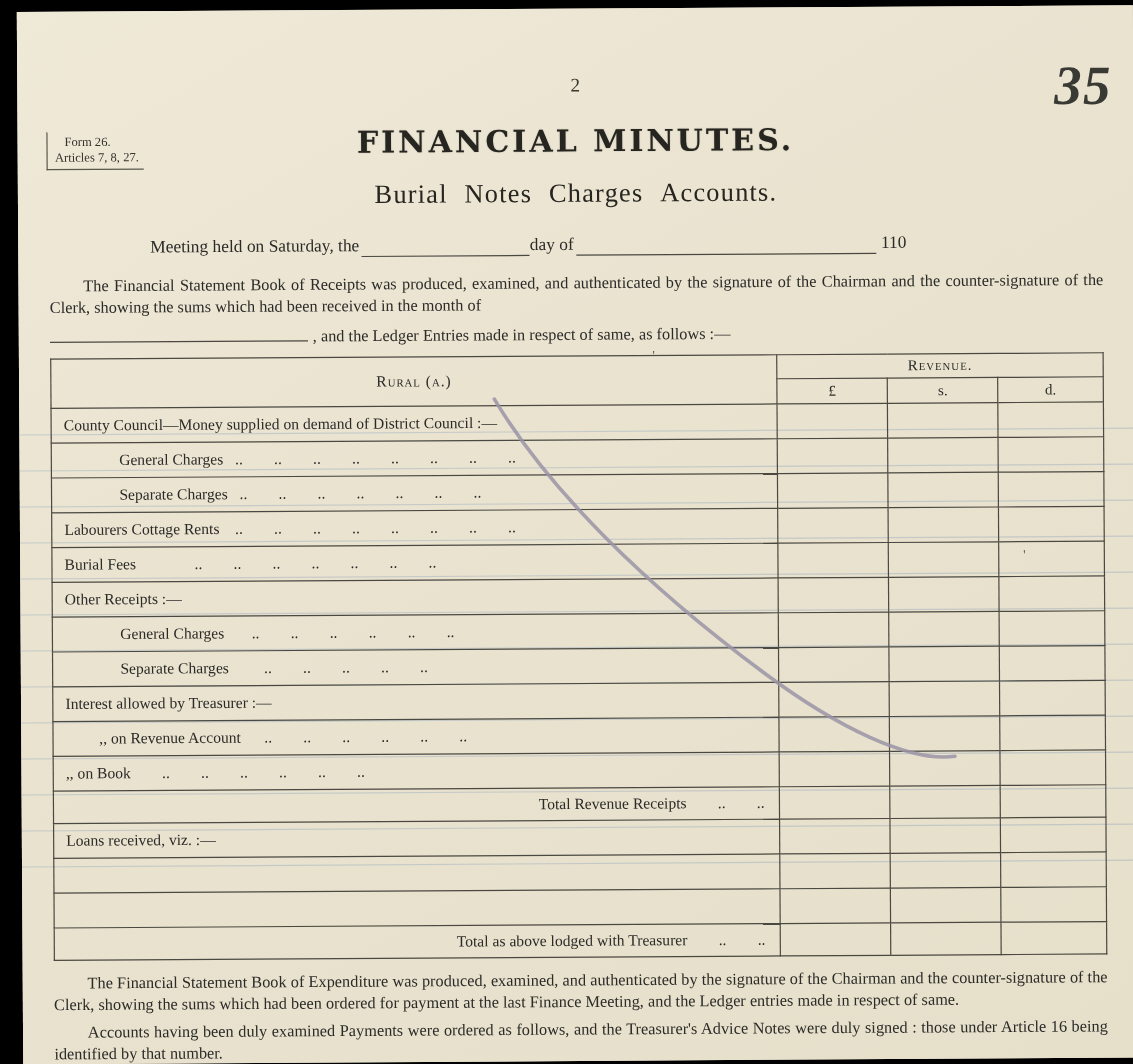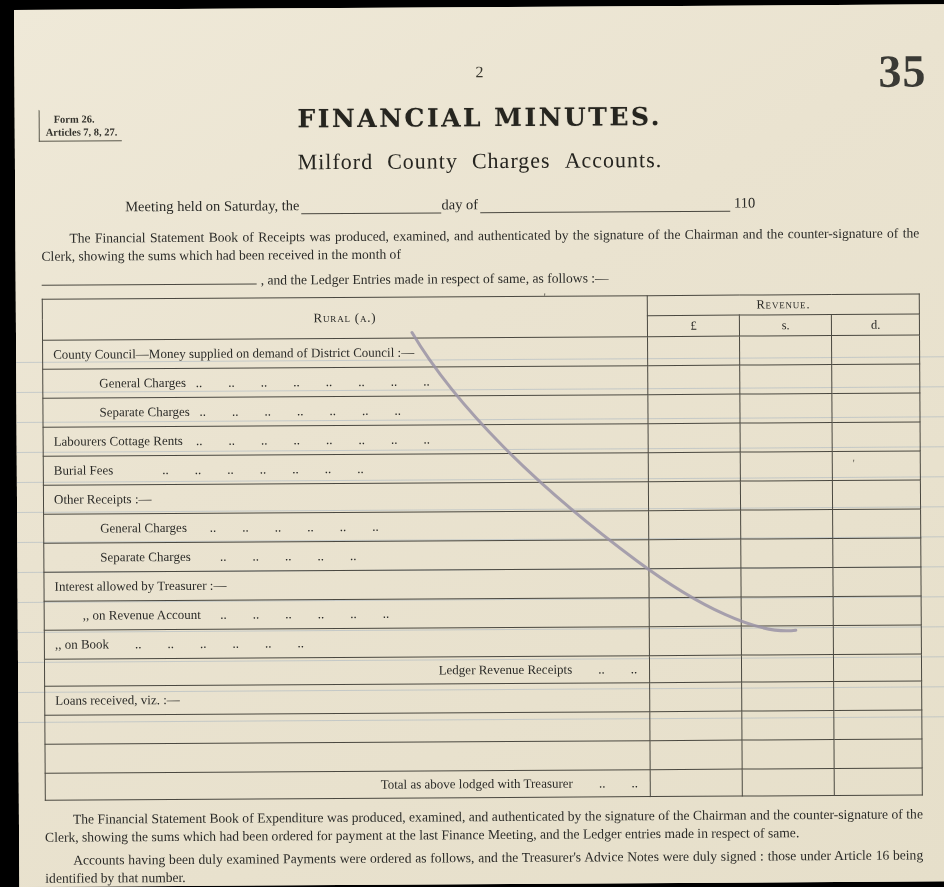--- a/index.html
+++ b/index.html
@@ -55,33 +55,33 @@
   }
   .folio {
     position: absolute;
     right: 18px;
     top: 40px;
     font-family: "Liberation Serif", serif;
     font-size: 46px;
     font-weight: bold;
     color: #3a3a35;
     letter-spacing: 1px;
+    font-style: italic;
   }
   .form-ref {
     position: absolute;
     left: 24px;
     top: 100px;
     font-size: 10.5px;
     line-height: 1.25;
     color: #33322c;
     padding: 2px 4px 2px 6px;
     border-left: 1px solid #5a584c;
     border-bottom: 1px solid #5a584c;
     border-top: 1px solid transparent;
-    font-weight: bold;
   }
   .form-ref span { display: block; white-space: nowrap; }
   .form-ref .r1 { padding-left: 8px; }
 
   .title-main {
     text-align: center;
     margin-top: 96px;
     font-size: 25px;
     font-weight: bold;
     letter-spacing: 2.5px;
@@ -229,21 +229,21 @@
   <div class="form-ref">
     <span class="r1">Form 26.</span>
     <span>Articles 7, 8, 27.</span>
   </div>
 
   <div class="content">
 
     <div class="title-main">FINANCIAL MINUTES.</div>
 
     <div class="title-sub">
-      <span class="w">Milford</span><span class="w">County</span><span class="w">Charges</span><span class="w">Accounts.</span>
+      <span class="w">Burial</span><span class="w">Notes</span><span class="w">Charges</span><span class="w">Accounts.</span>
     </div>
 
     <div class="meeting-line">
       <span class="lbl">Meeting held on Saturday, the</span>
       <span class="fill f1"></span>
       <span class="lbl">day of</span>
       <span class="fill f2"></span>
       <span class="yr">110</span>
     </div>
 
@@ -337,21 +337,21 @@
         <td class="money"></td>
         <td class="money"></td>
       </tr>
       <tr class="row-line">
         <td class="desc"><span>,,     on Book</span><span class="dots">&nbsp;&nbsp;&nbsp;&nbsp;&nbsp;&nbsp;&nbsp;&nbsp;..&nbsp;&nbsp;&nbsp;&nbsp;&nbsp;&nbsp;&nbsp;&nbsp;..&nbsp;&nbsp;&nbsp;&nbsp;&nbsp;&nbsp;&nbsp;&nbsp;..&nbsp;&nbsp;&nbsp;&nbsp;&nbsp;&nbsp;&nbsp;&nbsp;..&nbsp;&nbsp;&nbsp;&nbsp;&nbsp;&nbsp;&nbsp;&nbsp;..&nbsp;&nbsp;&nbsp;&nbsp;&nbsp;&nbsp;&nbsp;&nbsp;..</span></td>
         <td class="money"></td>
         <td class="money"></td>
         <td class="money"></td>
       </tr>
       <tr class="row-line totalrow">
-        <td class="desc right-align"><span>Ledger Revenue Receipts</span><span class="dots">&nbsp;&nbsp;&nbsp;&nbsp;&nbsp;&nbsp;&nbsp;&nbsp;..&nbsp;&nbsp;&nbsp;&nbsp;&nbsp;&nbsp;&nbsp;&nbsp;..</span></td>
+        <td class="desc right-align"><span>Total Revenue Receipts</span><span class="dots">&nbsp;&nbsp;&nbsp;&nbsp;&nbsp;&nbsp;&nbsp;&nbsp;..&nbsp;&nbsp;&nbsp;&nbsp;&nbsp;&nbsp;&nbsp;&nbsp;..</span></td>
         <td class="money"></td>
         <td class="money"></td>
         <td class="money"></td>
       </tr>
       <tr class="row-line">
         <td class="desc">Loans received, viz. :—</td>
         <td class="money"></td>
         <td class="money"></td>
         <td class="money"></td>
       </tr>

